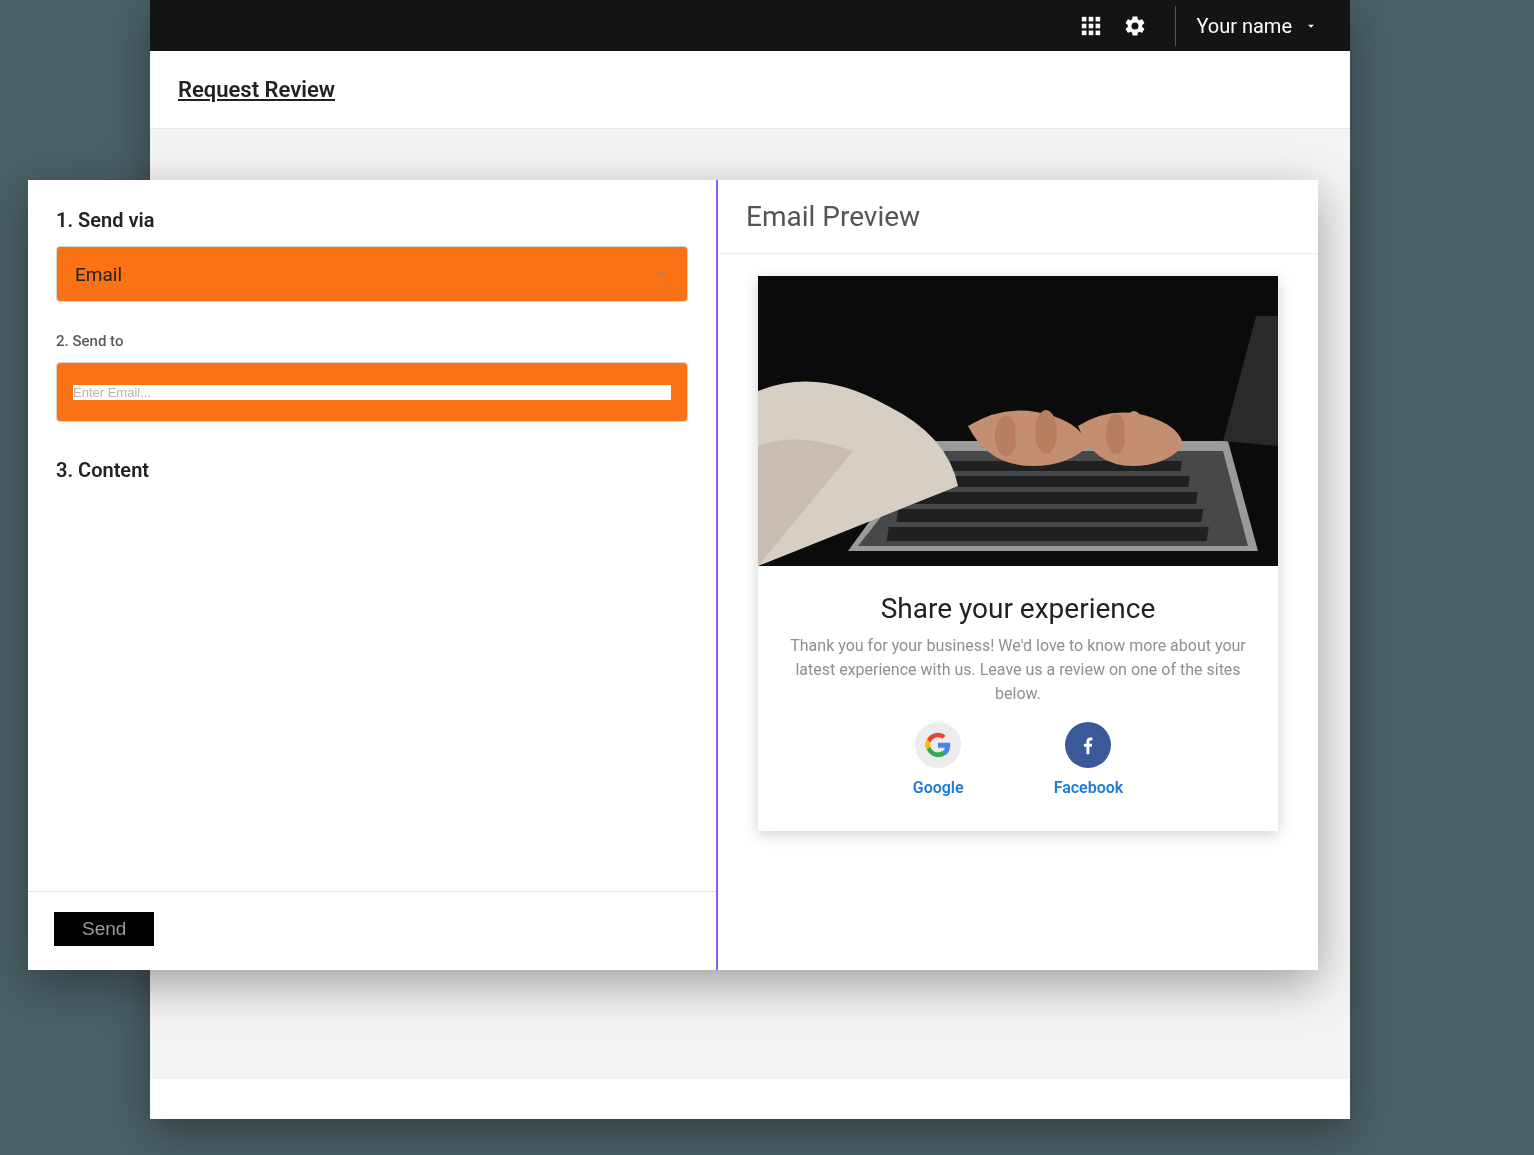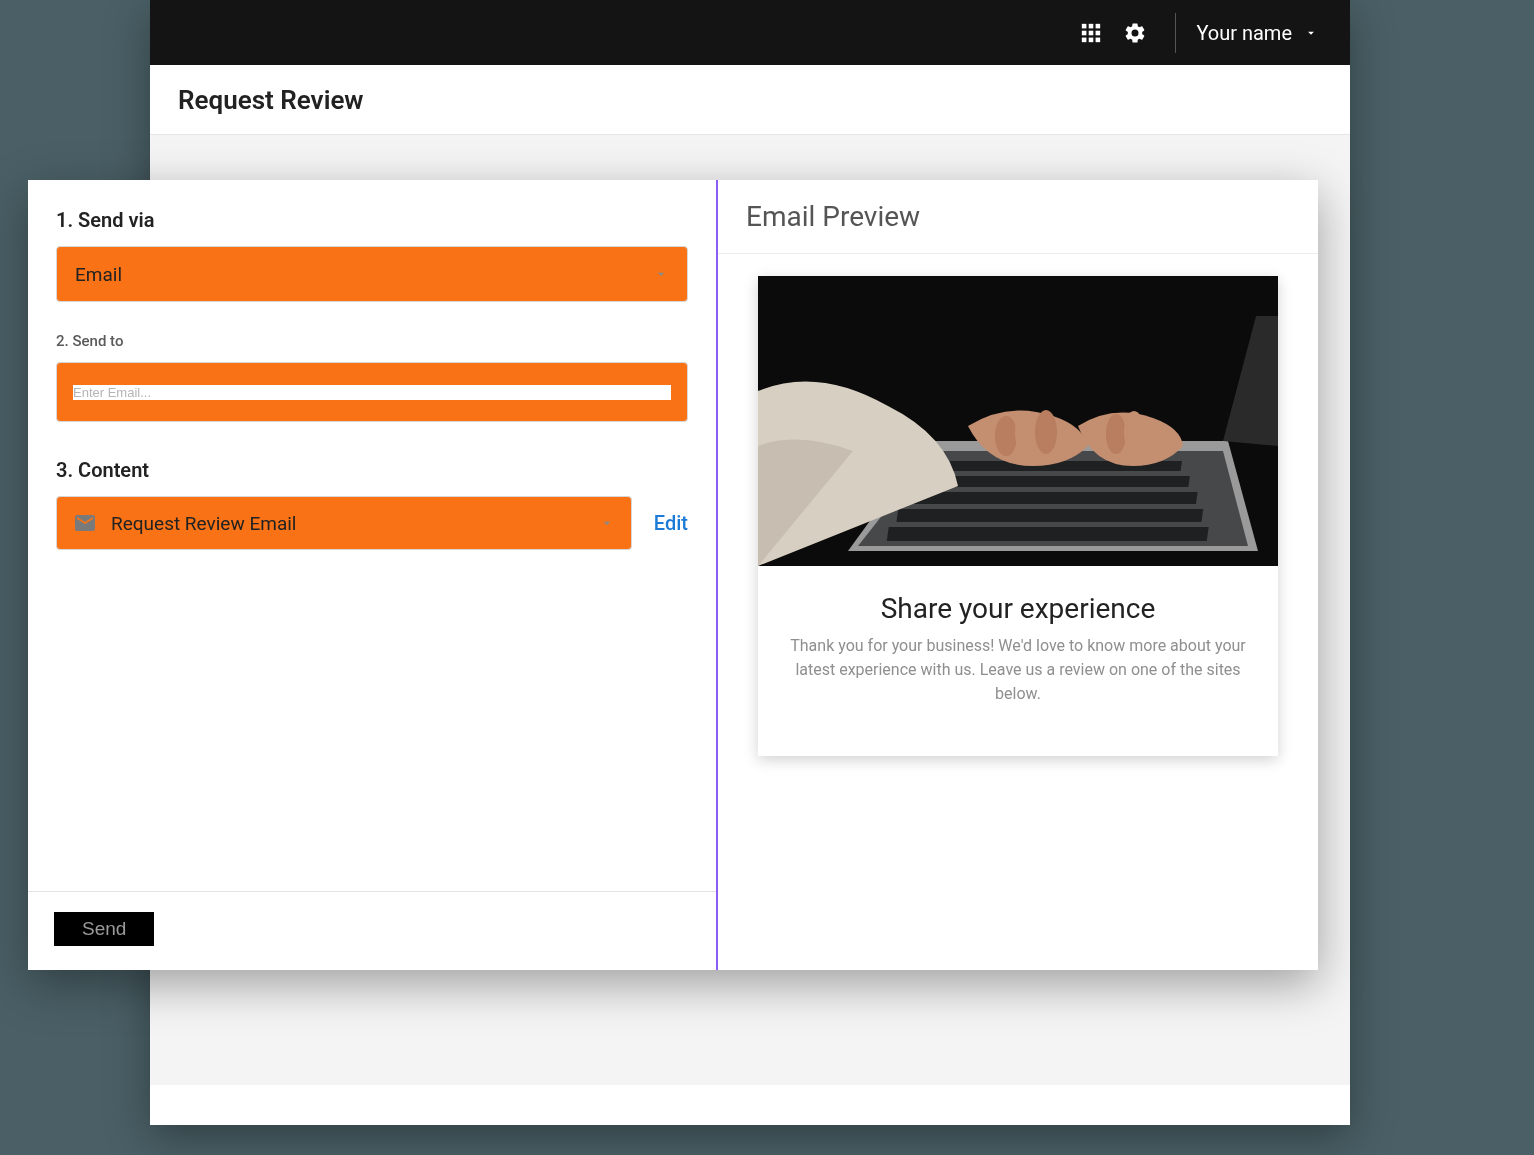--- a/index.html
+++ b/index.html
@@ -14,46 +14,47 @@
   .back-window {
     position: absolute;
     top: 0;
     left: 150px;
     width: 1200px;
     background: #fff;
     box-shadow: 0 12px 40px rgba(0,0,0,0.35);
     padding-bottom: 40px;
   }
   .topbar {
-    height: 65px;
+    height: 51px;
     background: #141414;
     display: flex;
     align-items: center;
     justify-content: flex-end;
     padding: 0 24px;
     color: #fff;
   }
   .topbar .icon-btn {
     width: 44px; height: 44px;
     display:flex; align-items:center; justify-content:center;
     cursor:pointer; color:#fff;
   }
   .topbar .divider {
     width:1px; height:40px; background:#555; margin:0 12px 0 18px;
   }
   .topbar .user {
     display:flex; align-items:center; gap:12px; font-size:20px; padding:0 8px; cursor:pointer;
   }
   .page-title-bar {
-    height: 70px;
+    height: 78px;
     display:flex; align-items:center;
     padding: 0 28px;
     border-bottom:1px solid #e6e6e6;
-    font-size:26px; font-weight:600; color:#222;
+    font-size:22px; font-weight:600; color:#222;
     background:#fff;
+    text-decoration:underline;
   }
   .back-body { height: 950px; background:#f4f4f4; }
 
   .front-window {
     position:absolute;
     top:180px;
     left:28px;
     width:1290px;
     height:790px;
     background:#fff;
@@ -233,34 +234,20 @@
             <path d="M7 10l5 5 5-5z"></path>
           </svg>
       </div>
 
       <div class="step-label small">2. Send to</div>
       <div class="text-input">
         <input type="text" placeholder="Enter Email..." style="">
       </div>
 
       <div class="step-label">3. Content</div>
-      <div class="content-row">
-        <div class="content-select">
-          <div class="content-left">
-            <svg width="24" height="24" viewBox="0 0 24 24" fill="#7a7a7a">
-              <path d="M20 4H4a2 2 0 0 0-2 2v12a2 2 0 0 0 2 2h16a2 2 0 0 0 2-2V6a2 2 0 0 0-2-2zm0 4-8 5-8-5V6l8 5 8-5z"></path>
-            </svg>
-            <span>Request Review Email</span>
-          </div>
-          <svg class="caret" width="16" height="16" viewBox="0 0 24 24" fill="currentColor">
-              <path d="M7 10l5 5 5-5z"></path>
-            </svg>
-        </div>
-        <span class="edit-link">Edit</span>
-      </div>
 
     </div>
     <div class="footer-bar">
       <button class="send-btn" disabled="">Send</button>
     </div>
   </div>
 
   <div class="right-pane">
     <div class="preview-header">Email Preview</div>
     <div class="preview-body">
@@ -290,17 +277,38 @@
             <ellipse cx="248" cy="160" rx="11" ry="20" fill="#b87e5f"></ellipse>
             <ellipse cx="268" cy="157" rx="11" ry="22" fill="#c48e70"></ellipse>
             <ellipse cx="288" cy="156" rx="11" ry="22" fill="#b87e5f"></ellipse>
             <ellipse cx="358" cy="158" rx="10" ry="20" fill="#b87e5f"></ellipse>
             <ellipse cx="376" cy="156" rx="10" ry="21" fill="#c48e70"></ellipse>
           </svg>
         </div>
         <div class="email-content">
           <div class="email-title">Share your experience</div>
           <div class="email-text">Thank you for your business! We'd love to know more about your latest experience with us. Leave us a review on one of the sites below.</div>
+          <div class="review-sites">
+            <div class="site">
+              <div class="circle google-circle">
+                <svg width="26" height="26" viewBox="0 0 48 48">
+                  <path fill="#EA4335" d="M24 9.5c3.9 0 6.6 1.7 8.1 3.1l5.9-5.8C34.4 3.4 29.7 1.5 24 1.5 14.8 1.5 6.9 6.9 3.3 14.7l6.9 5.4C12 14 17.5 9.5 24 9.5z"></path>
+                  <path fill="#4285F4" d="M46.5 24.5c0-1.6-.1-3.1-.4-4.5H24v9h12.7c-.6 3-2.3 5.5-4.9 7.2l7.5 5.8c4.4-4.1 7.2-10.1 7.2-17.5z"></path>
+                  <path fill="#FBBC05" d="M10.2 28.1c-.5-1.4-.8-2.9-.8-4.6s.3-3.2.8-4.6l-6.9-5.4C1.6 17 0 20.3 0 23.5s1.6 6.5 3.3 10l6.9-5.4z"></path>
+                  <path fill="#34A853" d="M24 46.5c6.1 0 11.2-2 14.9-5.5l-7.5-5.8c-2 1.4-4.7 2.3-7.4 2.3-6.5 0-12-4.5-13.8-10.5l-6.9 5.4C6.9 40.1 14.8 46.5 24 46.5z"></path>
+                </svg>
+              </div>
+              <span class="label">Google</span>
+            </div>
+            <div class="site">
+              <div class="circle fb-circle">
+                <svg width="22" height="22" viewBox="0 0 24 24" fill="#fff">
+                  <path d="M13.5 22v-8h2.7l.4-3.3h-3.1V8.6c0-1 .3-1.6 1.7-1.6h1.6V4c-.3 0-1.3-.1-2.4-.1-2.4 0-4.1 1.5-4.1 4.2v2.6H7.5V14h2.8v8h3.2z"></path>
+                </svg>
+              </div>
+              <span class="label">Facebook</span>
+            </div>
+          </div>
         </div>
       </div>
     </div>
   </div>
 </div>
 
 </body></html>

